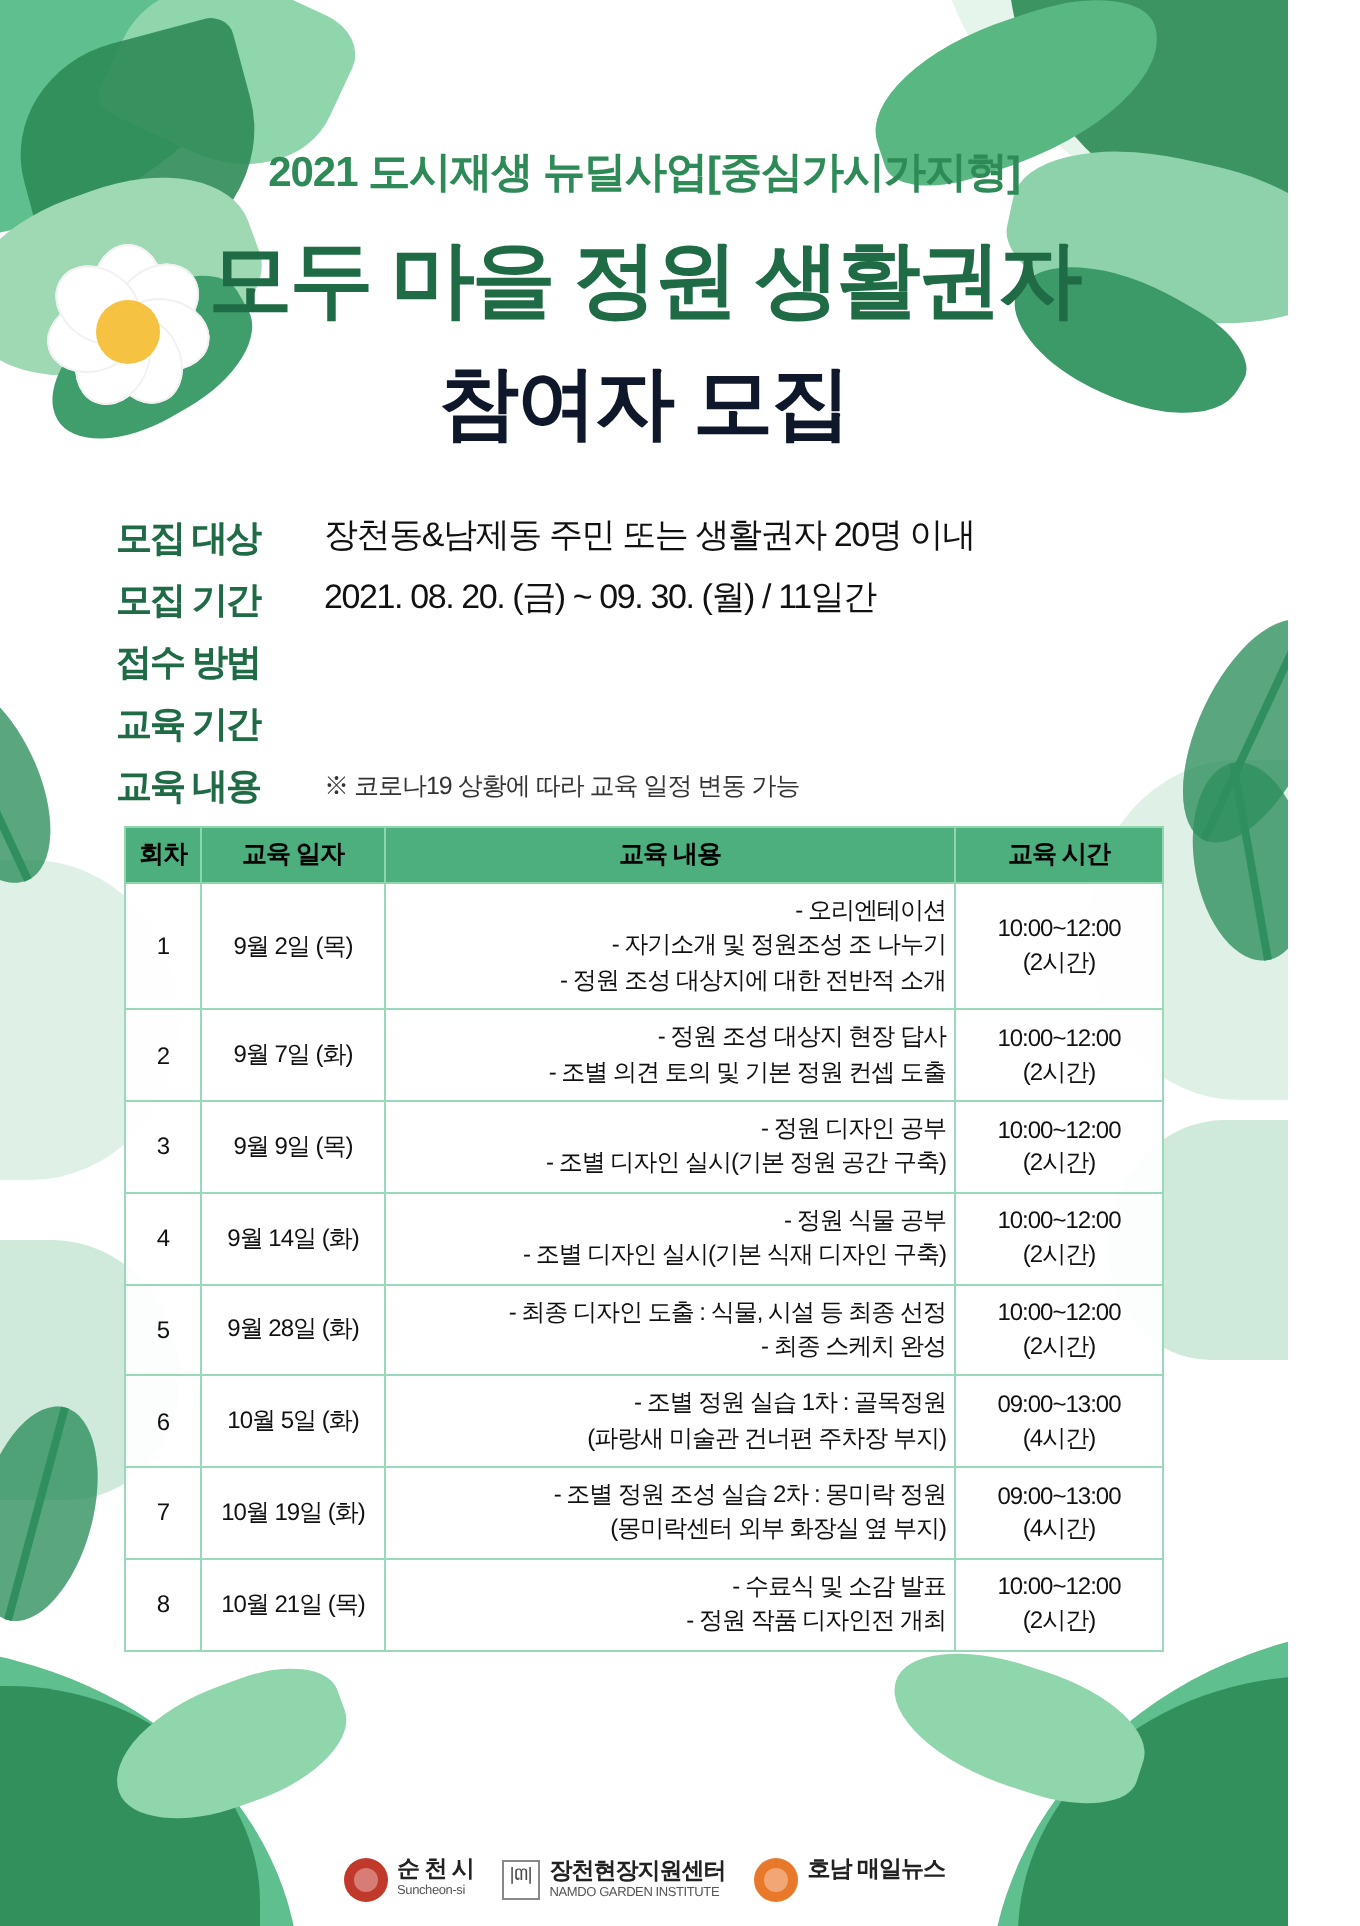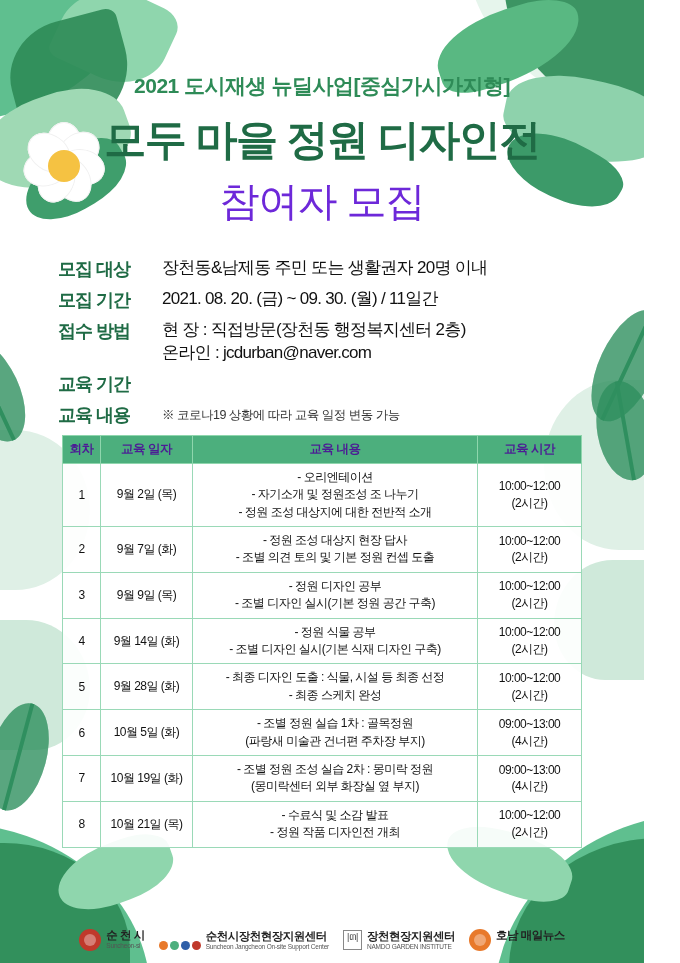--- a/index.html
+++ b/index.html
@@ -88,22 +88,22 @@
   .title1 {
     margin-top: 12px;
     font-size: 42px;
     font-weight: bold;
     color: #1f6b45;
     letter-spacing: -1.5px;
   }
   .title2 {
     margin-top: 6px;
     font-size: 40px;
-    font-weight: normal;
-    color: #6d28d9;
+    font-weight: bold;
+    color: #0f172a;
     letter-spacing: -1px;
   }
 
   
   .info {
     position:relative;
     z-index:5;
     margin: 28px 58px 0 58px;
     font-size: 0;
   }
@@ -142,38 +142,38 @@
     margin: 8px 62px 0 62px;
   }
   table {
     width: 100%;
     border-collapse: collapse;
     table-layout: fixed;
     background: rgba(255,255,255,0.92);
   }
   thead th {
     background: #4caf7d;
-    color: #4c1d95;
+    color: #000000;
     font-size: 12.5px;
     font-weight: bold;
     padding: 5px 2px;
     border: 1px solid #8fd6ad;
     letter-spacing: -0.5px;
   }
   tbody td {
     border: 1px solid #9ad9b7;
     font-size: 12px;
     color: #111111;
     padding: 5px 4px;
     letter-spacing: -0.5px;
     vertical-align: middle;
   }
   td.c-no { width: 38px; text-align:center; }
   td.c-date { width: 92px; text-align:center; }
-  td.c-content { text-align:center; line-height:1.45; }
+  td.c-content { text-align:right; line-height:1.45; }
   td.c-time { width: 104px; text-align:center; line-height:1.4; }
   th.c-no { width: 38px; }
   th.c-date { width: 92px; }
   th.c-time { width: 104px; }
 
   
   .footer {
     position:absolute;
     left:0; right:0; bottom: 12px;
     z-index:6;
@@ -259,39 +259,35 @@
 
   <div class="deco bl1"></div>
   <div class="deco bl2"></div>
   <div class="deco bl3"></div>
   <div class="deco br1"></div>
   <div class="deco br2"></div>
   <div class="deco br3"></div>
 
   <div class="header">
     <div class="kicker">2021 도시재생 뉴딜사업[중심가시가지형]</div>
-    <div class="title1">모두 마을 정원 디자인전</div>
+    <div class="title1">모두 마을 정원 생활권자</div>
     <div class="title2">참여자 모집</div>
   </div>
 
   <div class="info">
     <div class="info-row">
       <div class="info-label">모집 대상</div>
       <div class="info-value"><span>장천동&amp;남제동 주민 또는 생활권자 20명 이내</span></div>
     </div>
     <div class="info-row">
       <div class="info-label">모집 기간</div>
       <div class="info-value"><span>2021. 08. 20. (금) ~ 09. 30. (월) / 11일간</span></div>
     </div>
     <div class="info-row">
       <div class="info-label">접수 방법</div>
-      <div class="info-value">
-        <span>현   장 : 직접방문(장천동 행정복지센터 2층)</span>
-        <span class="line2">온라인 : jcdurban@naver.com</span>
-      </div>
     </div>
     <div class="info-row">
       <div class="info-label">교육 기간</div>
     </div>
     <div class="info-row">
       <div class="info-label">교육 내용</div>
       <div class="info-value note">※ 코로나19 상황에 따라 교육 일정 변동 가능</div>
     </div>
   </div>
 
@@ -360,32 +356,20 @@
 
   <div class="footer">
     <div class="logo">
       <div class="logo-mark"></div>
       <div class="logo-text">
         <span class="kr">순 천 시</span>
         <span class="en">Suncheon-si</span>
       </div>
     </div>
 
-    <div class="logo">
-      <div class="people">
-        <span class="p1"></span>
-          <span class="p2"></span>
-          <span class="p3"></span>
-          <span class="p4"></span>
-      </div>
-      <div class="logo-text">
-        <span class="kr">순천시장천현장지원센터</span>
-        <span class="en">Suncheon Jangcheon On-site Support Center</span>
-      </div>
-    </div>
 
     <div class="logo">
       <div class="logo-box">|៣|</div>
       <div class="logo-text">
         <span class="kr">장천현장지원센터</span>
         <span class="en">NAMDO GARDEN INSTITUTE</span>
       </div>
     </div>
 
     <div class="logo">

